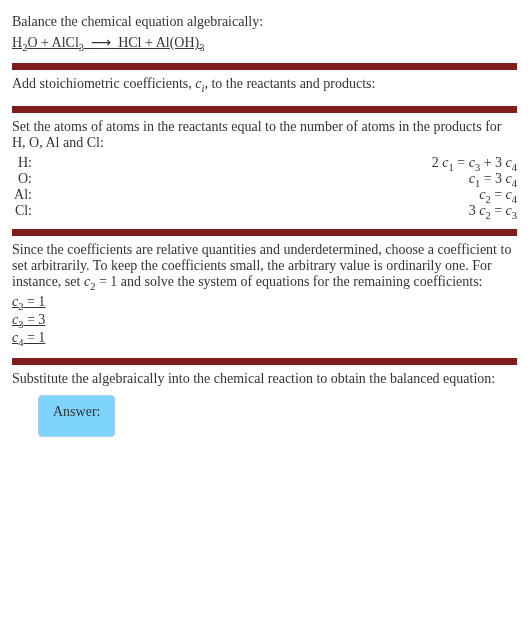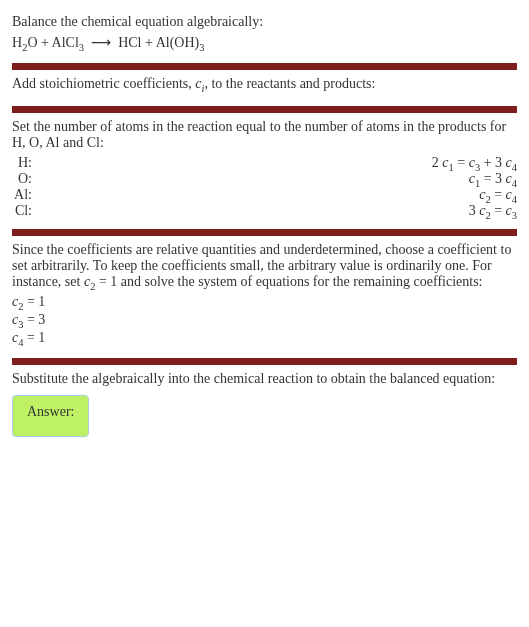--- a/index.html
+++ b/index.html
@@ -10,52 +10,53 @@
       background: #fff;
       width: 529px;
       padding: 8px 12px;
     }
     .section {
       padding: 6px 0 10px 0;
       border-bottom: 7px solid #7f1d1d;
     }
     .section:last-of-type { border-bottom: none; }
     .prompt-text { margin-bottom: 4px; }
-    .equation { margin: 2px 0; }
+    .equation { margin: 2px 0; text-decoration: underline; }
     .indent-list { margin-top: 4px; }
     .row { display: flex; }
     .row .lbl { width: 26px; text-align: right; padding-right: 6px; }
     .row .val { flex: 1; text-align: right; }
     .answer-box {
-      background: #bef264;
+      background: #7dd3fc;
       border: 1px solid #a8cde6;
       border-radius: 4px;
       padding: 8px 14px 10px 14px;
       margin-top: 8px;
       width: fit-content;
+      margin-left: 26px;
     }
     .answer-label { margin-bottom: 6px; }
     .answer-eq { padding-left: 20px; }
     sub { font-size: 0.75em; vertical-align: sub; line-height: 0; }
     .arrow { font-family: sans-serif; }
   </style>
 </head>
 <body>
 
 <div class="section">
   <div class="prompt-text">Balance the chemical equation algebraically:</div>
   <div class="equation">H<sub>2</sub>O + AlCl<sub>3</sub>&nbsp;&nbsp;<span class="arrow">⟶</span>&nbsp;&nbsp;HCl + Al(OH)<sub>3</sub></div>
 </div>
 
 <div class="section">
   <div class="prompt-text">Add stoichiometric coefficients, <i>c<sub>i</sub></i>, to the reactants and products:</div>
 </div>
 
 <div class="section">
-  <div class="prompt-text">Set the number of atoms in the reaction equal to the number of atoms in the products for H, O, Al and Cl:</div>
+  <div class="prompt-text">Set the atoms of atoms in the reactants equal to the number of atoms in the products for H, O, Al and Cl:</div>
   <div class="indent-list">
     <div class="row">
       <div class="lbl">H:</div>
       <div class="val">2 <i>c</i><sub>1</sub> = <i>c</i><sub>3</sub> + 3 <i>c</i><sub>4</sub></div>
     </div>
     <div class="row">
       <div class="lbl">O:</div>
       <div class="val"><i>c</i><sub>1</sub> = 3 <i>c</i><sub>4</sub></div>
     </div>
     <div class="row">

